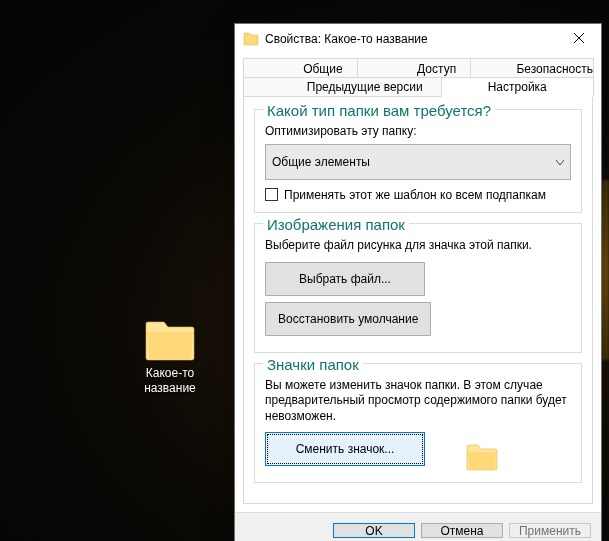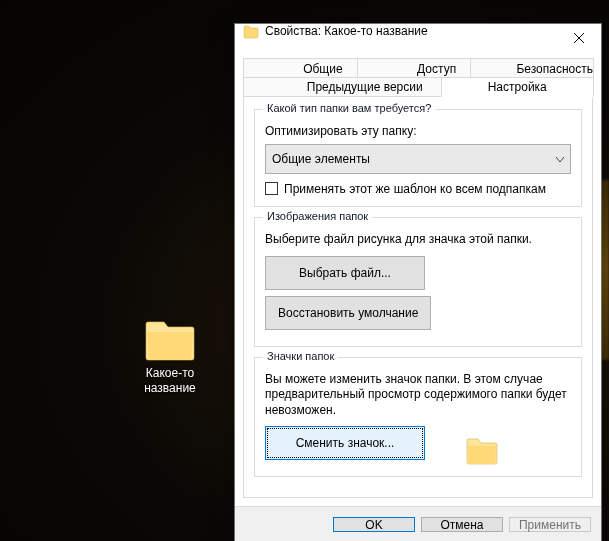--- a/index.html
+++ b/index.html
@@ -52,21 +52,21 @@
     width: 368px;
     height: 518px;
     background: #fff;
     border: 1px solid #707070;
     box-shadow: 0 6px 20px rgba(0,0,0,0.5);
     display: flex;
     flex-direction: column;
   }
   .titlebar {
     display: flex;
-    align-items: flex-start;
+    align-items: center;
     height: 30px;
     padding: 0 0 0 8px;
     background: #fff;
   }
   .titlebar-icon { width: 16px; height: 16px; margin-right: 6px; }
   .titlebar-title { flex: 1; font-size: 12px; color: #000; }
   .titlebar-close {
     width: 45px; height: 30px;
     display: flex; align-items: center; justify-content: center;
     cursor: default;
@@ -116,27 +116,27 @@
     padding: 14px 10px 10px 10px;
     margin-bottom: 10px;
     position: relative;
   }
   .groupbox-legend {
     position: absolute;
     top: -8px;
     left: 8px;
     background: #fff;
     padding: 0 4px;
-    font-size: 11px;
-    color: #0f172a;
+    font-size: 15px;
+    color: #0f766e;
   }
   .field-label { font-size: 12px; margin-bottom: 6px; }
   .select {
     width: 100%;
-    height: 30px;
+    height: 36px;
     border: 1px solid #adadad;
     background: #e9e9e9;
     display: flex;
     align-items: center;
     padding: 0 6px;
     font-size: 12px;
     position: relative;
     cursor: default;
     margin-bottom: 8px;
   }

